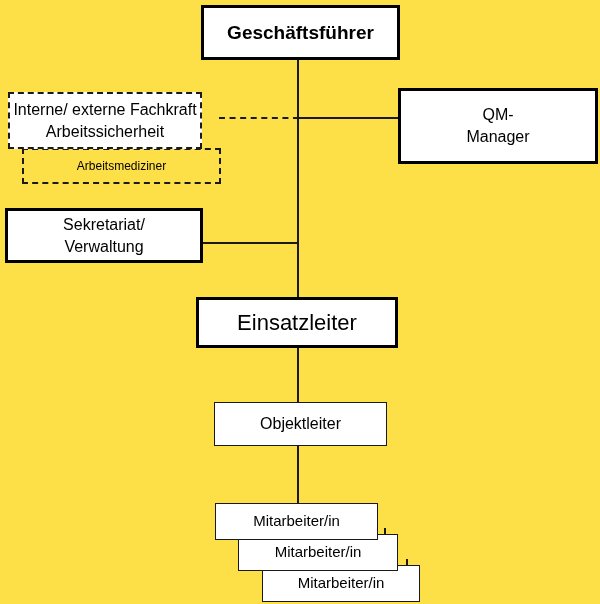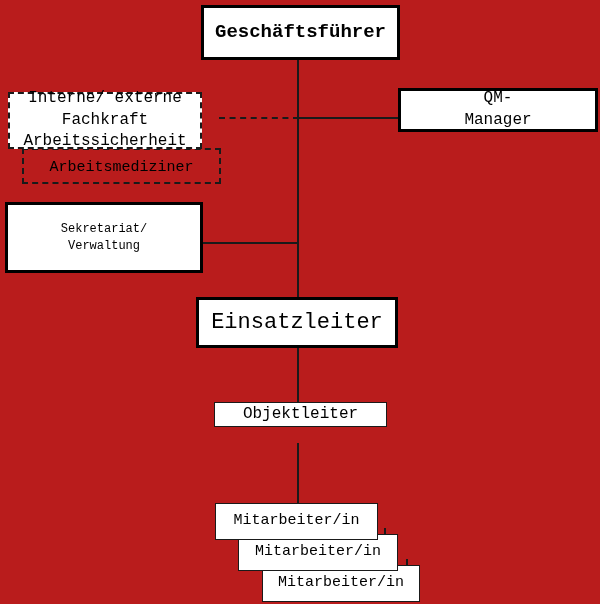--- a/index.html
+++ b/index.html
@@ -9,23 +9,22 @@
     background: #ffffff;
   }
   body {
     font-family: "Liberation Sans", sans-serif;
     color: #000000;
   }
   #chart-root {
     position: relative;
     width: 600px;
     height: 604px;
-    background: #b91c1c;
+    background: #fde047;
     overflow: hidden;
-    font-family: Liberation Mono, monospace;
   }
   
   .line {
     position: absolute;
     background: #1a1a1a;
     z-index: 1;
   }
   .line-v { width: 2px; }
   .line-h { height: 2px; }
 
@@ -73,44 +72,44 @@
     z-index: 6;
   }
   #node-fachkraft {
     left: 8px; top: 92px; width: 194px; height: 57px;
     font-size: 16px;
     z-index: 5;
     background: #ffffff;
   }
   #node-arbeitsmediziner {
     left: 22px; top: 148px; width: 199px; height: 36px;
-    font-size: 15px;
+    font-size: 12px;
     z-index: 4;
     align-items: flex-start;
     padding-top: 8px;
     background: transparent;
     text-align: right;
   }
   #node-qm-manager {
-    left: 398px; top: 88px; width: 200px; height: 44px;
+    left: 398px; top: 88px; width: 200px; height: 76px;
     font-size: 16px;
     z-index: 6;
   }
   #node-sekretariat {
-    left: 5px; top: 202px; width: 198px; height: 71px;
-    font-size: 12px;
+    left: 5px; top: 208px; width: 198px; height: 55px;
+    font-size: 16px;
     z-index: 6;
   }
   #node-einsatzleiter {
     left: 196px; top: 297px; width: 202px; height: 51px;
     font-size: 22px;
     z-index: 6;
   }
   #node-objektleiter {
-    left: 214px; top: 402px; width: 173px; height: 25px;
+    left: 214px; top: 402px; width: 173px; height: 44px;
     font-size: 16px;
     z-index: 6;
   }
   #node-mitarbeiter-1 {
     left: 215px; top: 503px; width: 163px; height: 37px;
     font-size: 15px;
     z-index: 8;
   }
   #node-mitarbeiter-2 {
     left: 238px; top: 534px; width: 160px; height: 37px;

